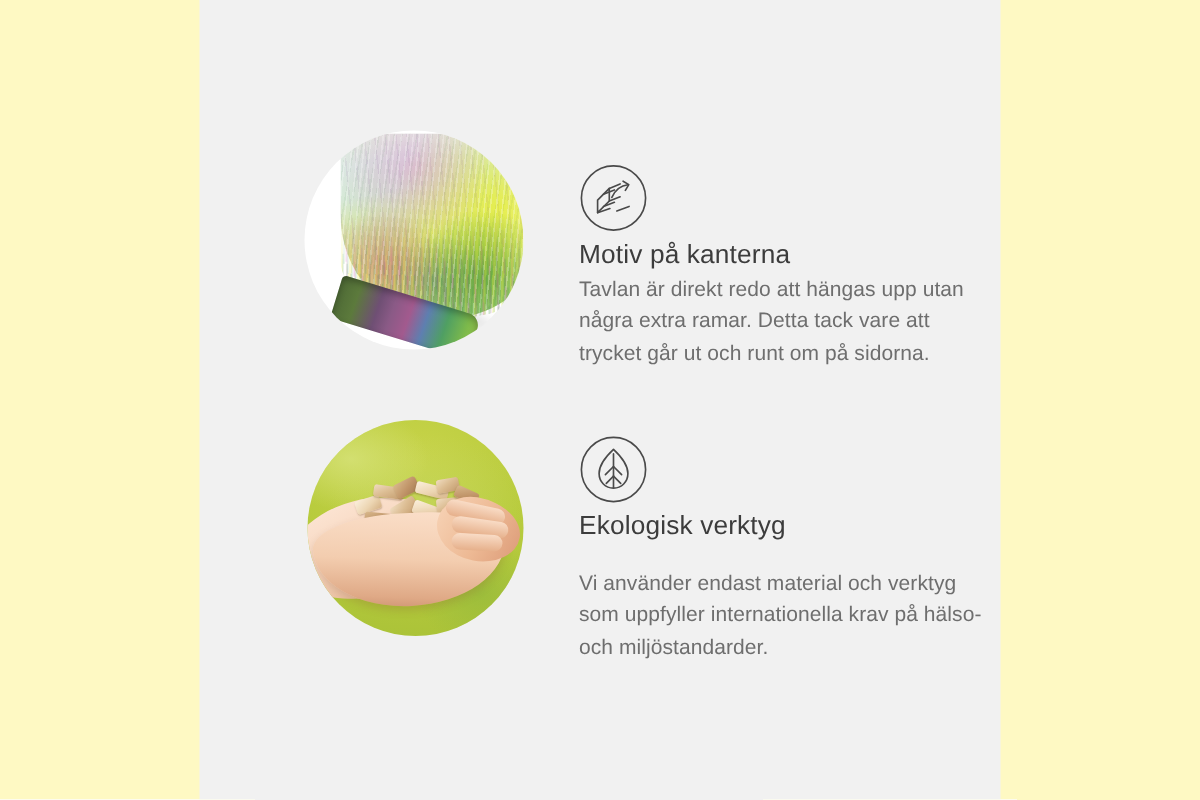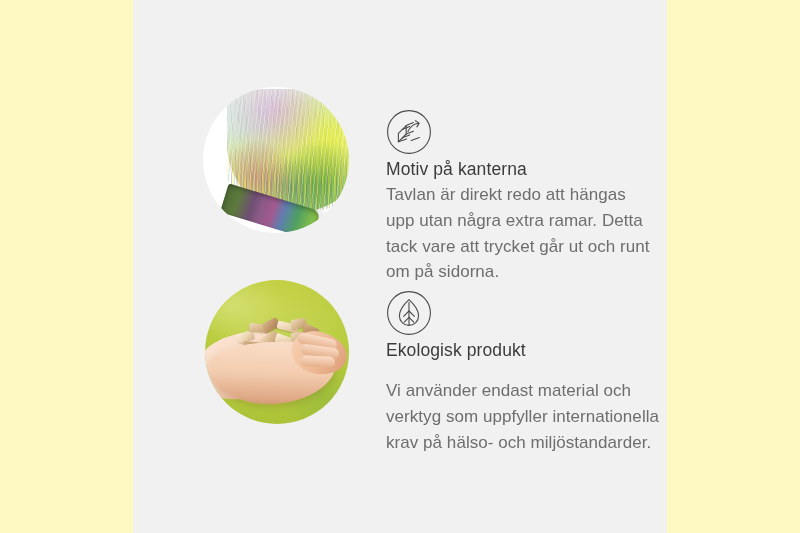--- a/index.html
+++ b/index.html
@@ -218,21 +218,21 @@
     font-weight: 400;
     color: #3c3c3c;
     letter-spacing: .1px;
     line-height: 1.2;
   }
   .title-top { position: absolute; left: 253px; top: 89px; }
   .title-bot { position: absolute; left: 253px; top: 78px; }
 
   .feature-text {
     margin: 0;
-    font-size: 17px;
+    font-size: 14px;
     font-weight: 400;
     color: #6e6e6e;
     line-height: 1.52;
     letter-spacing: .05px;
     width: 268px;
   }
   .text-top { position: absolute; left: 253px; top: 112px; }
   .text-bot { position: absolute; left: 253px; top: 116px; width: 280px; }
 </style>
 </head>
@@ -315,18 +315,18 @@
         <path d="M23 9.6 C29.9 16.0 32.6 21.3 32.6 25.7 C32.6 31.3 28.3 35.4 23 35.4
                  C17.7 35.4 13.4 31.3 13.4 25.7 C13.4 21.3 16.1 16.0 23 9.6 Z"></path>
         <path d="M23 12.6 L23 35.0"></path>
         <path d="M23 21.0 L17.6 26.4"></path>
         <path d="M23 21.0 L28.4 26.4"></path>
         <path d="M23 27.4 L18.2 32.2"></path>
         <path d="M23 27.4 L27.8 32.2"></path>
       </svg>
     </div>
 
-    <h3 class="feature-title title-bot">Ekologisk produkt</h3>
+    <h3 class="feature-title title-bot">Ekologisk verktyg</h3>
 
     <p class="feature-text text-bot">Vi använder endast material och verktyg som uppfyller internationella krav på hälso- och miljöstandarder.</p>
   </div>
 
 </div>
 
 </body></html>

